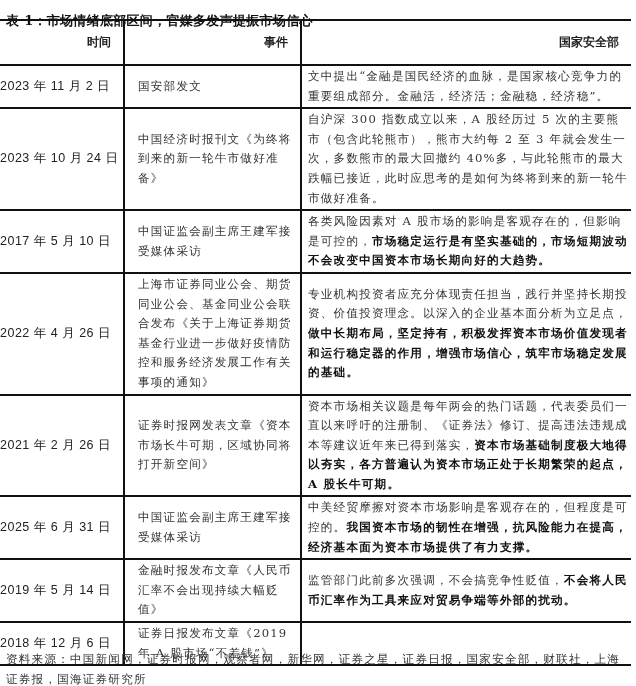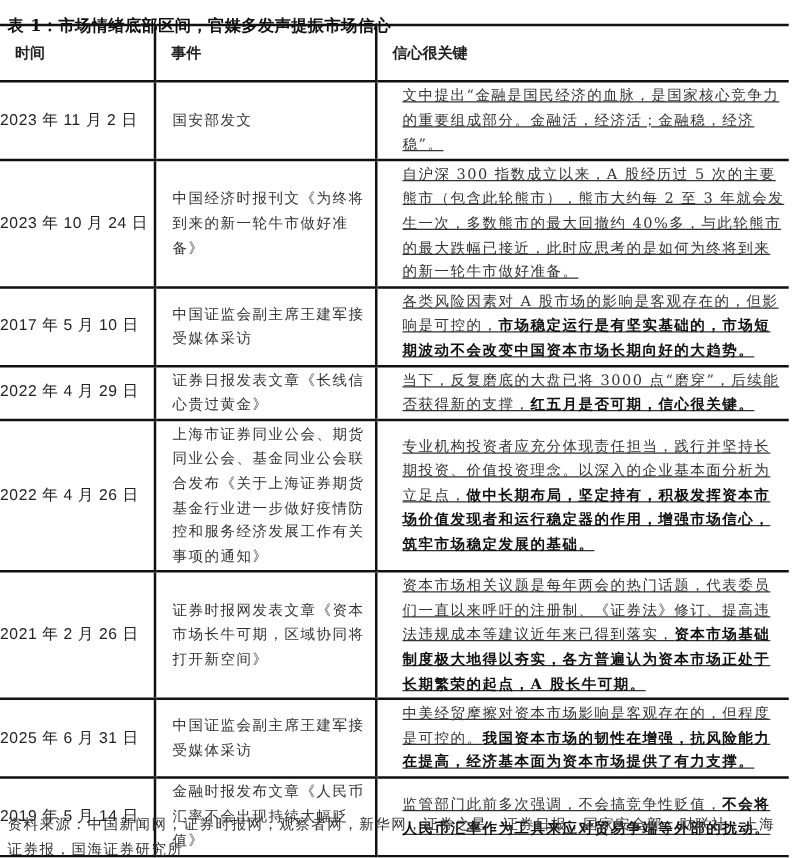--- a/index.html
+++ b/index.html
@@ -21,39 +21,39 @@
     table-layout: fixed;
     font-size: 11.6px;
   }
   table.main col.c1 { width: 124px; }
   table.main col.c2 { width: 177px; }
   table.main col.c3 { width: 330px; }
   table.main th {
     height: 19px;
     border-top: 2px solid #111;
     border-bottom: 2px solid #111;
-    font-weight: bold; font-size: 12px; text-align: left;
+    font-weight: bold; font-size: 12px; text-align: right;
     padding: 12px;
   }
   table.main th + th, table.main td + td { border-left: 2px solid #111; }
   table.main td {
     border-bottom: 2px solid #111;
     vertical-align: middle;
     padding: 1px 4px 1px 6px;
     line-height: 19.6px;
     letter-spacing: 1.2px;
   }
   table.main td.date {
     text-align: left;
     font-family: "Liberation Sans", "DejaVu Sans", sans-serif;
     font-size: 12.5px; letter-spacing: 0.5px;
     padding: 0;
   }
   table.main td.event { color: #333; padding-left: 13px; border-radius: 10px; }
-  table.main td.content { color: #333; padding-left: 20px; padding-right: 3px; text-decoration: underline; }
+  table.main td.content { color: #333; padding-left: 6px; padding-right: 3px; }
   .strong { font-weight: bold; color: #111; }
   .footer {
     position: absolute; left: 6px; top: 650px; width: 624px;
     font-size: 11.6px; line-height: 19.5px; letter-spacing: 1.2px; color: #333;
   }
 </style>
 </head>
 <body>
 
 <div class="caption">表 1：市场情绪底部区间，官媒多发声提振市场信心</div>
@@ -61,43 +61,38 @@
 <table class="main">
   <colgroup>
       <col class="c1">
       <col class="c2">
       <col class="c3">
     </colgroup>
   <thead>
     <tr>
       <th>时间</th>
       <th>事件</th>
-      <th>信心很关键</th>
+      <th>国家安全部</th>
     </tr>
   </thead>
   <tbody>
     <tr style="height:39px">
       <td class="date">2023 年 11 月 2 日</td>
       <td class="event">国安部发文</td>
       <td class="content"><span>文中提出“金融是国民经济的血脉，是国家核心竞争力的重要组成部分。金融活，经济活；金融稳，经济稳”。</span><span class="strong"></span></td>
     </tr>
     <tr style="height:77px">
       <td class="date">2023 年 10 月 24 日</td>
       <td class="event">中国经济时报刊文《为终将到来的新一轮牛市做好准备》</td>
       <td class="content"><span>自沪深 300 指数成立以来，A 股经历过 5 次的主要熊市（包含此轮熊市），熊市大约每 2 至 3 年就会发生一次，多数熊市的最大回撤约 40%多，与此轮熊市的最大跌幅已接近，此时应思考的是如何为终将到来的新一轮牛市做好准备。</span><span class="strong"></span></td>
     </tr>
     <tr style="height:61px">
       <td class="date">2017 年 5 月 10 日</td>
       <td class="event">中国证监会副主席王建军接受媒体采访</td>
       <td class="content"><span>各类风险因素对 A 股市场的影响是客观存在的，但影响是可控的，</span><span class="strong">市场稳定运行是有坚实基础的，市场短期波动不会改变中国资本市场长期向好的大趋势。</span></td>
-    </tr>
-    <tr style="height:40px">
-      <td class="date">2022 年 4 月 29 日</td>
-      <td class="event">证券日报发表文章《长线信心贵过黄金》</td>
-      <td class="content"><span>当下，反复磨底的大盘已将 3000 点“磨穿”，后续能否获得新的支撑，</span><span class="strong">红五月是否可期，信心很关键。</span></td>
     </tr>
     <tr style="height:114px">
       <td class="date">2022 年 4 月 26 日</td>
       <td class="event">上海市证券同业公会、期货同业公会、基金同业公会联合发布《关于上海证券期货基金行业进一步做好疫情防控和服务经济发展工作有关事项的通知》</td>
       <td class="content"><span>专业机构投资者应充分体现责任担当，践行并坚持长期投资、价值投资理念。以深入的企业基本面分析为立足点，</span><span class="strong">做中长期布局，坚定持有，积极发挥资本市场价值发现者和运行稳定器的作用，增强市场信心，筑牢市场稳定发展的基础。</span></td>
     </tr>
     <tr style="height:100px">
       <td class="date">2021 年 2 月 26 日</td>
       <td class="event">证券时报网发表文章《资本市场长牛可期，区域协同将打开新空间》</td>
       <td class="content"><span>资本市场相关议题是每年两会的热门话题，代表委员们一直以来呼吁的注册制、《证券法》修订、提高违法违规成本等建议近年来已得到落实，</span><span class="strong">资本市场基础制度极大地得以夯实，各方普遍认为资本市场正处于长期繁荣的起点，A 股长牛可期。</span></td>

